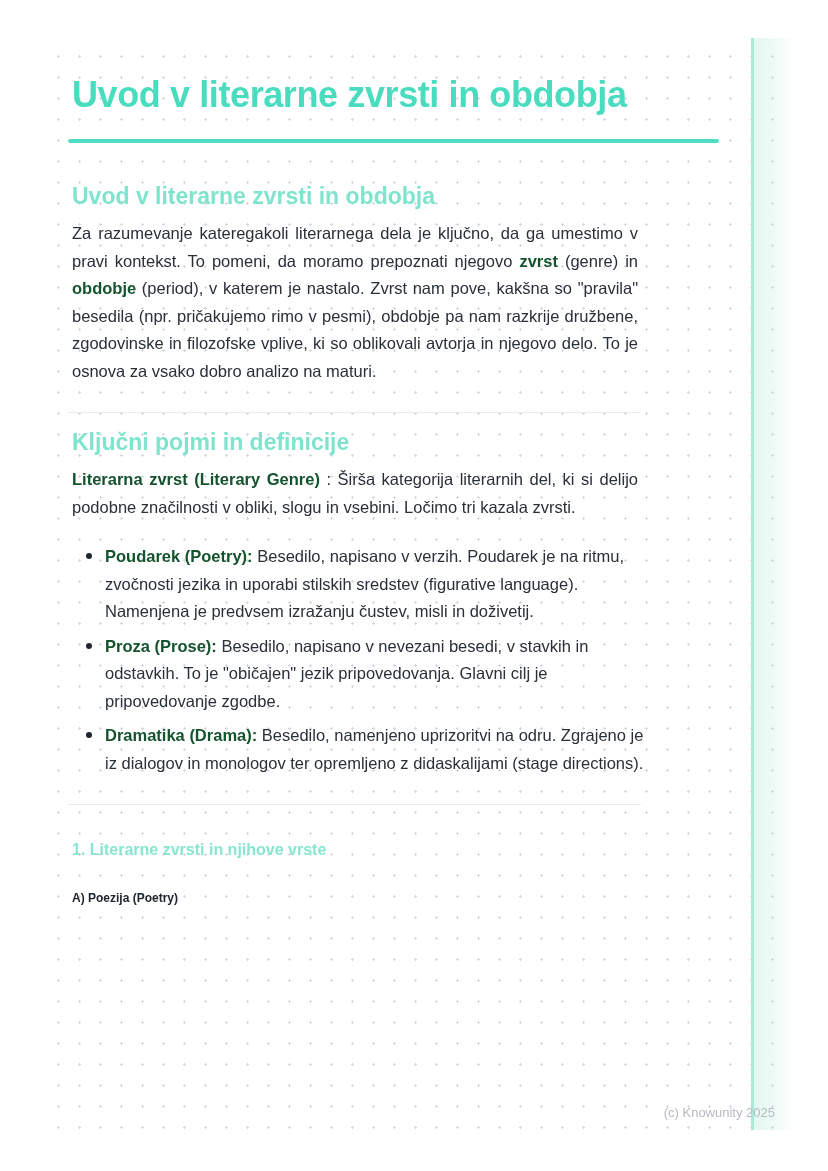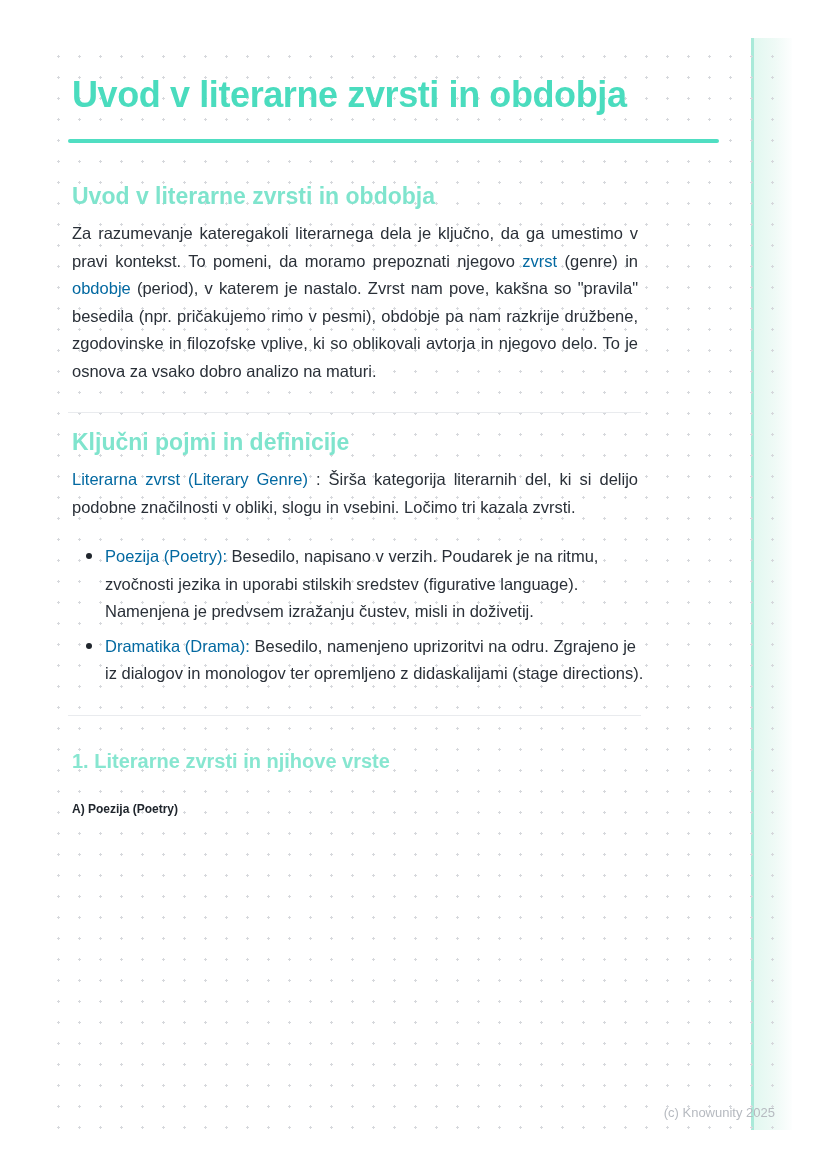--- a/index.html
+++ b/index.html
@@ -61,21 +61,21 @@
     line-height: 30px;
     font-weight: 700;
     color: #7fe4cd;
   }
   p.body-par {
     margin: 9px 0 0 0;
     font-size: 16.5px;
     line-height: 27.5px;
     text-align: justify;
   }
-  b, .b { font-weight: 400; color: #0369a1; }
+  b, .b { font-weight: 700; color: #14532d; }
   .divider {
     height: 1px;
     background: #e9ebee;
     margin: 27px 0 0 -4px;
     width: 573px;
   }
   ul.bullet-list {
     list-style: none;
     margin: 22px 0 0 0;
     padding: 0 0 0 14px;
@@ -90,21 +90,21 @@
   }
   .bullet-dot {
     position: absolute;
     left: 0; top: 10px;
     width: 6px; height: 6px;
     border-radius: 50%;
     background: #20262d;
   }
   h3.subsection-heading {
     margin: 32px 0 0 0;
-    font-size: 20px;
+    font-size: 16px;
     line-height: 26px;
     font-weight: 700;
     color: #87e6d0;
   }
   h4.subtopic-label {
     margin: 24px 0 0 0;
     font-size: 12px;
     line-height: 22px;
     font-weight: 700;
     color: #20262d;
@@ -135,21 +135,25 @@
 
     <div class="divider"></div>
 
     <h2 class="section-heading" style="margin-top:14px">Ključni pojmi in definicije</h2>
 
     <p class="body-par"><span class="b">Literarna zvrst (Literary Genre)</span><span> : Širša kategorija literarnih del, ki si delijo podobne značilnosti v obliki, slogu in vsebini. Ločimo tri kazala zvrsti.</span></p>
 
     <ul class="bullet-list">
       <li>
         <span class="bullet-dot"></span>
-        <span><span class="b">Poezija (Poetry):</span><span> Besedilo, napisano v verzih. Poudarek je na ritmu, zvočnosti jezika in uporabi stilskih sredstev (figurative language). Namenjena je predvsem izražanju čustev, misli in doživetij.</span></span>
+        <span><span class="b">Poudarek (Poetry):</span><span> Besedilo, napisano v verzih. Poudarek je na ritmu, zvočnosti jezika in uporabi stilskih sredstev (figurative language). Namenjena je predvsem izražanju čustev, misli in doživetij.</span></span>
+      </li>
+      <li>
+        <span class="bullet-dot"></span>
+        <span><span class="b">Proza (Prose):</span><span> Besedilo, napisano v nevezani besedi, v stavkih in odstavkih. To je "običajen" jezik pripovedovanja. Glavni cilj je pripovedovanje zgodbe.</span></span>
       </li>
       <li>
         <span class="bullet-dot"></span>
         <span><span class="b">Dramatika (Drama):</span><span> Besedilo, namenjeno uprizoritvi na odru. Zgrajeno je iz dialogov in monologov ter opremljeno z didaskalijami (stage directions).</span></span>
       </li>
     </ul>
 
 
     <div class="divider"></div>
 

